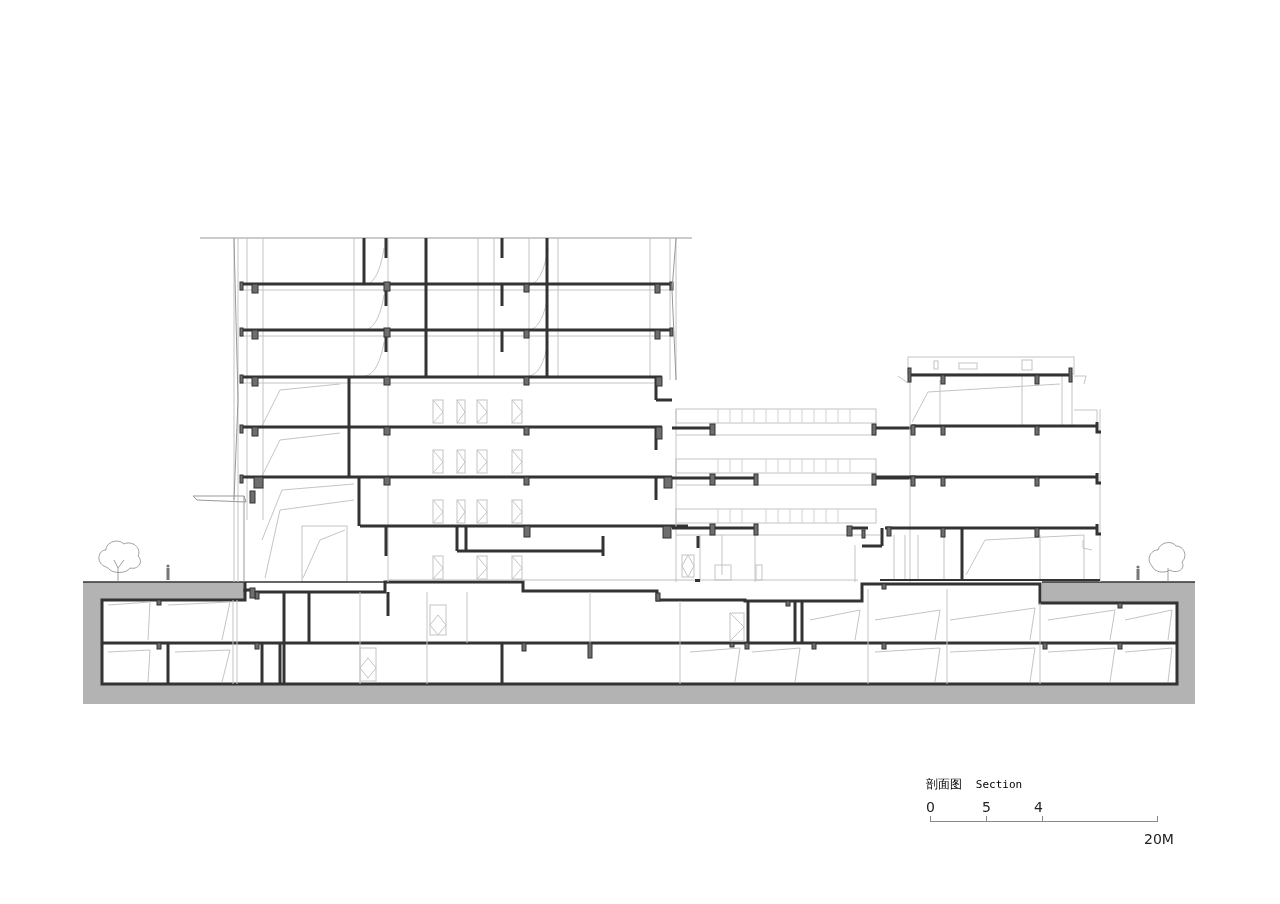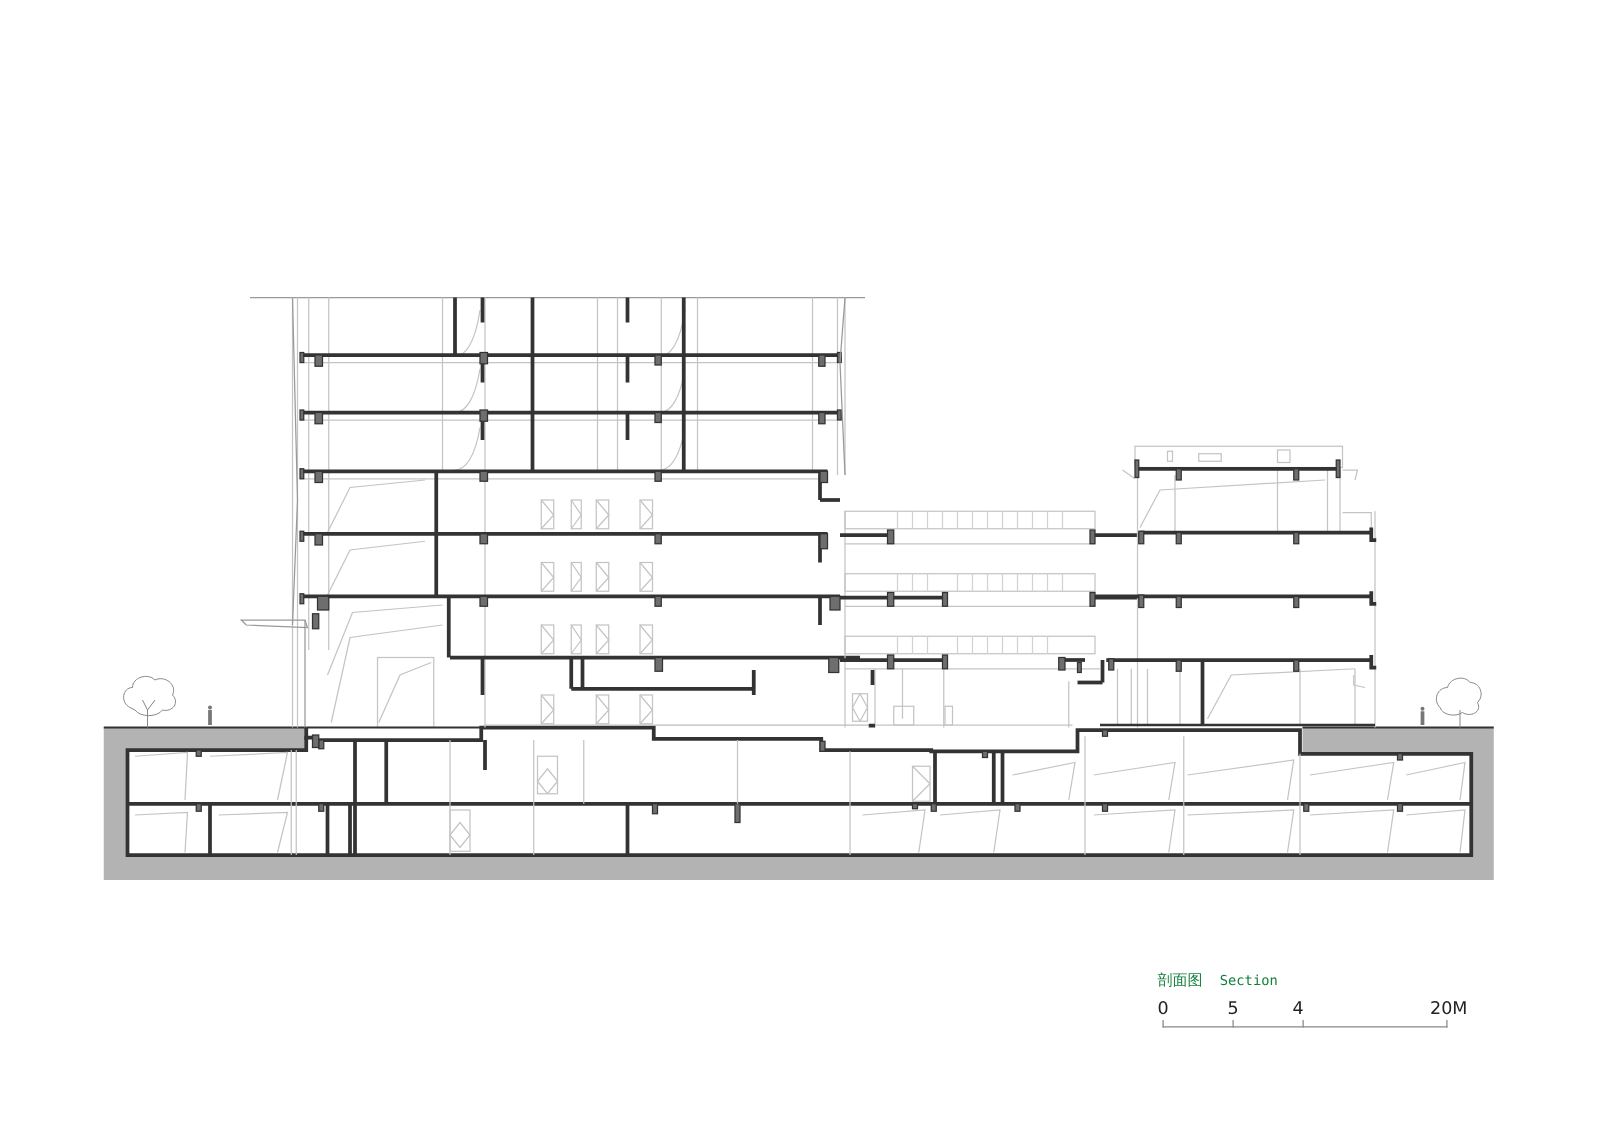--- a/index.html
+++ b/index.html
@@ -1,19 +1,19 @@
 <!DOCTYPE html>
 <html><head>
 <meta charset="utf-8">
 <style>
   html, body { margin: 0; padding: 0; background: #ffffff; }
   body { width: 1280px; height: 904px; position: relative; overflow: hidden; font-family: "DejaVu Sans", sans-serif; }
   #drawing { position: absolute; left: 0; top: 0; width: 1280px; height: 904px; }
   .legend { position: absolute; left: 926px; top: 776px; width: 250px; height: 60px; }
-  .legend-title { position: absolute; left: 0; top: 0; font-size: 12px; color: #15803d; white-space: nowrap; }
+  .legend-title { position: absolute; left: 0; top: 0; font-size: 12px; color: #000000; white-space: nowrap; }
   .legend-title .cn { font-family: "DejaVu Sans", sans-serif; }
   .legend-title .en { font-family: "DejaVu Sans Mono", monospace; margin-left: 10px; font-size: 11px; }
   .tick-label { position: absolute; top: 23px; font-size: 14px; color: #222; font-family: "DejaVu Sans", sans-serif; }
   .scale-line { position: absolute; left: 4px; top: 45px; width: 228px; height: 1px; background: #888; }
   .scale-tick { position: absolute; top: 40px; width: 1px; height: 6px; background: #888; }
 </style>
 </head>
 <body>
 
 <svg id="drawing" width="1280" height="904" viewBox="0 0 1280 904" xmlns="http://www.w3.org/2000/svg">
@@ -397,19 +397,19 @@
 </svg>
 
 <div class="legend">
   <div class="legend-title">
     <span class="cn">剖面图</span>
     <span class="en">Section</span>
   </div>
   <span class="tick-label" style="left:0px;">0</span>
   <span class="tick-label" style="left:56px;">5</span>
   <span class="tick-label" style="left:108px;">4</span>
-  <span class="tick-label" style="left:218px;">20M</span>
+  <span class="tick-label" style="left:218px;margin-top:32px;">20M</span>
   <div class="scale-line"></div>
   <div class="scale-tick" style="left:4px;"></div>
   <div class="scale-tick" style="left:60px;"></div>
   <div class="scale-tick" style="left:116px;"></div>
   <div class="scale-tick" style="left:231px;"></div>
 </div>
 
 </body></html>

